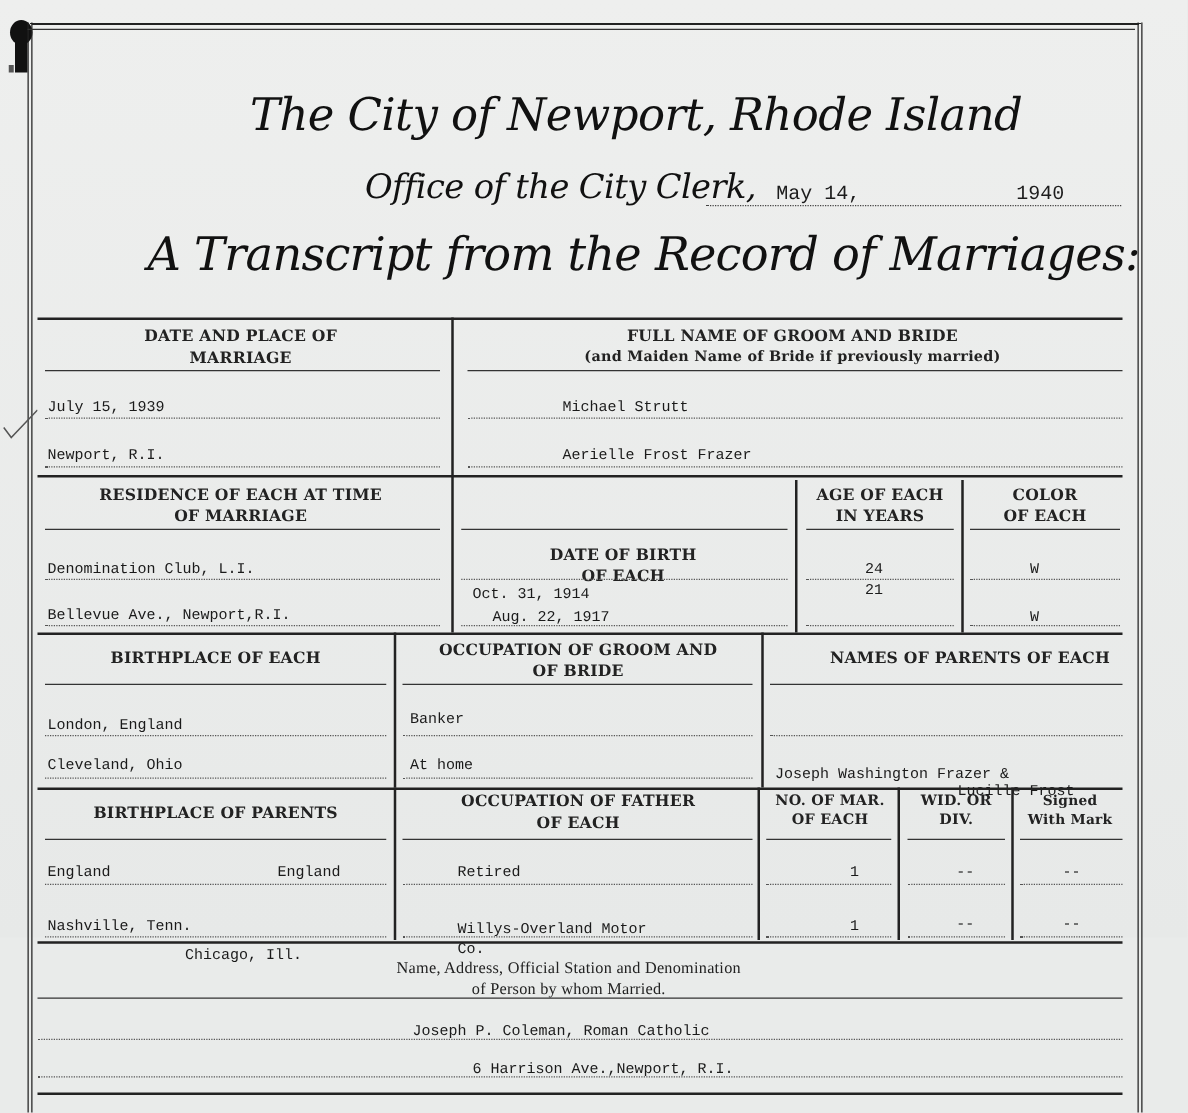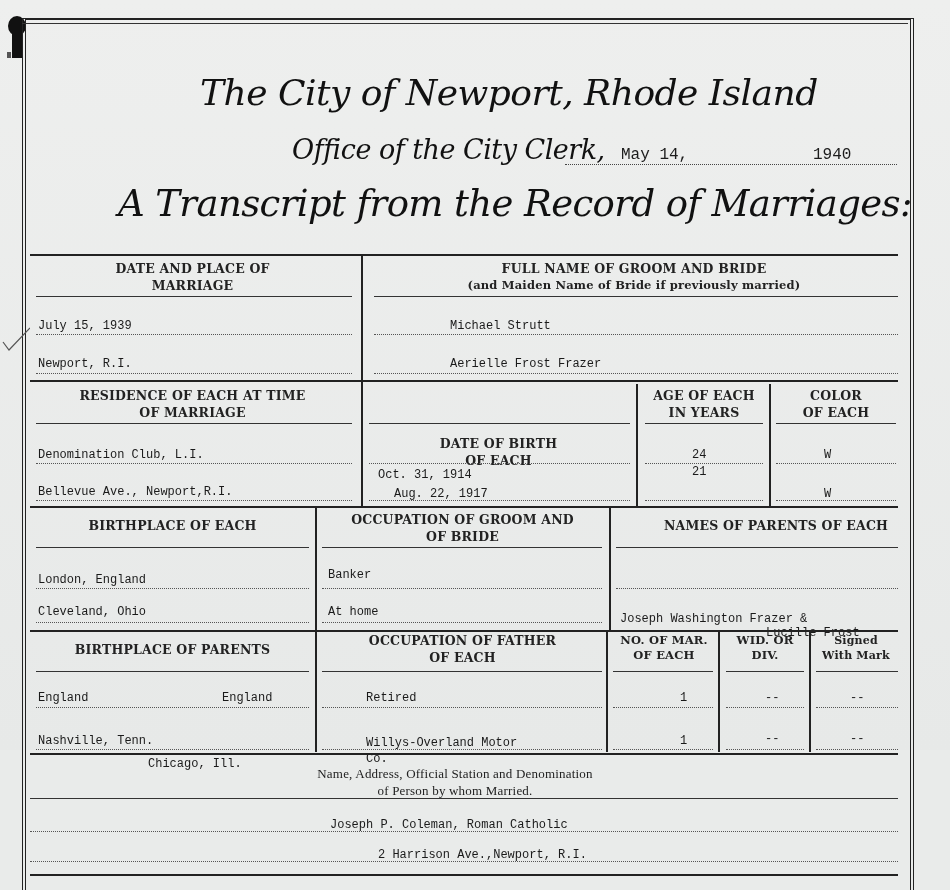--- a/index.html
+++ b/index.html
@@ -217,20 +217,20 @@
   <div class="dot" style="left:816px;top:749px;width:82px;"></div>
 
   <div class="hl" style="left:30px;top:753px;width:868px;"></div>
   <div class="hdr note" style="left:250px;top:765px;width:410px;">
     <div>Name, Address, Official Station and Denomination</div>
     <div>of Person by whom Married.</div>
   </div>
   <div class="hl thin" style="left:30px;top:798px;width:868px;"></div>
   <div class="val" style="left:330px;top:815px;">Joseph P. Coleman, Roman Catholic</div>
   <div class="dot" style="left:30px;top:831px;width:868px;"></div>
-  <div class="val" style="left:378px;top:845px;">2 Harrison Ave.,Newport, R.I.</div>
+  <div class="val" style="left:378px;top:845px;">6 Harrison Ave.,Newport, R.I.</div>
   <div class="dot" style="left:30px;top:861px;width:868px;"></div>
   <div class="hl" style="left:30px;top:874px;width:868px;"></div>
 
   <svg class="check" viewBox="0 0 30 30">
     <path d="M3 16 L9 24 L30 2" fill="none" stroke="#555" stroke-width="1.2"></path>
   </svg>
 </div>
 
 </body></html>

